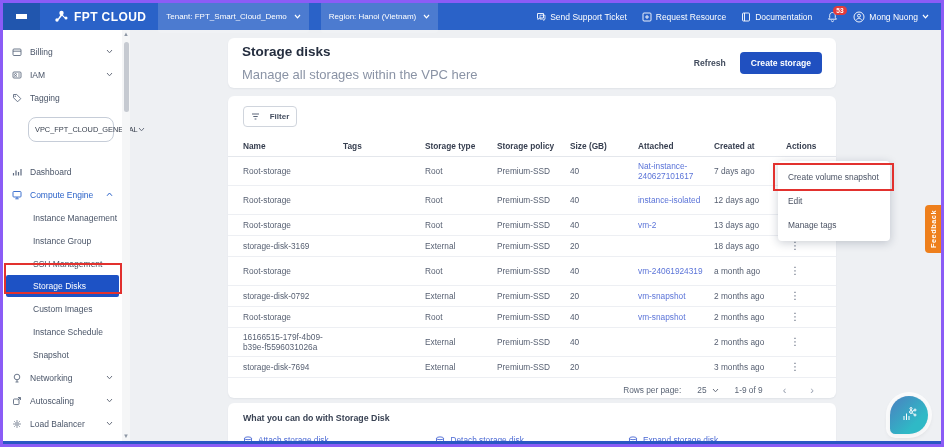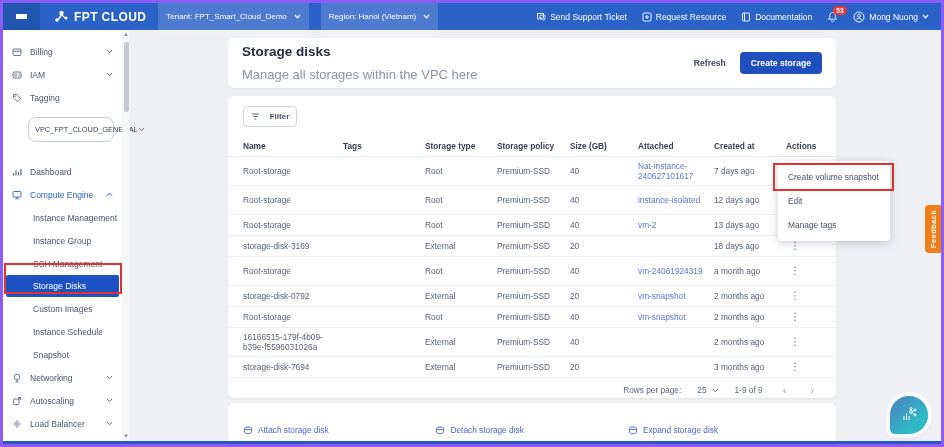--- a/index.html
+++ b/index.html
@@ -500,20 +500,21 @@
             </svg>
           </span>
       </span>
       <span>1-9 of 9</span>
       <span class="pg-arrow">‹</span>
       <span class="pg-arrow">›</span>
     </div>
   </div>
 
   <div class="card footer-card">
+    <div class="footer-title">What you can do with Storage Disk</div>
     <div class="footer-links">
       <div class="f-link">
         <span class="icon">
           <svg width="10" height="9" viewBox="0 0 10 9">
               <ellipse cx="5" cy="2.3" rx="3.5" ry="1.4" fill="none" stroke="#4a68d4" stroke-width=".9"></ellipse>
               <path d="M1.5 2.3v4c0 .8 1.6 1.4 3.5 1.4s3.5-.6 3.5-1.4v-4" fill="none" stroke="#4a68d4" stroke-width=".9"></path>
             </svg>
         </span>
         <span>Attach storage disk</span>
       </div>

